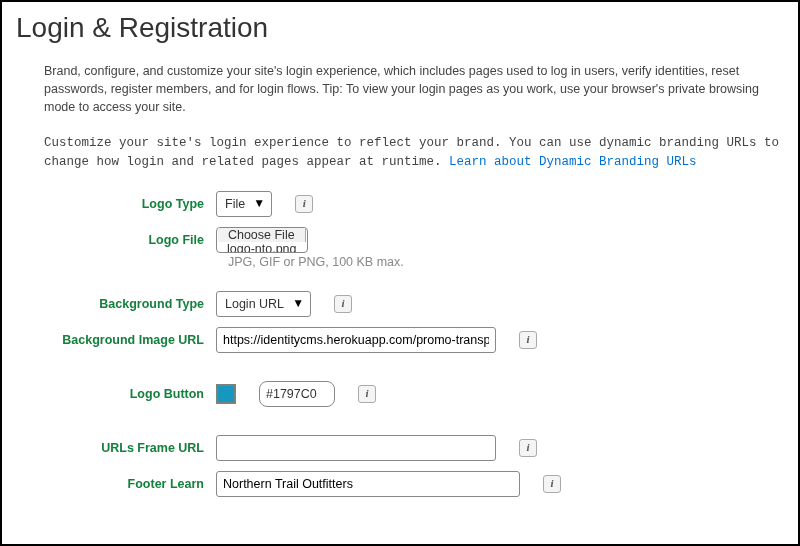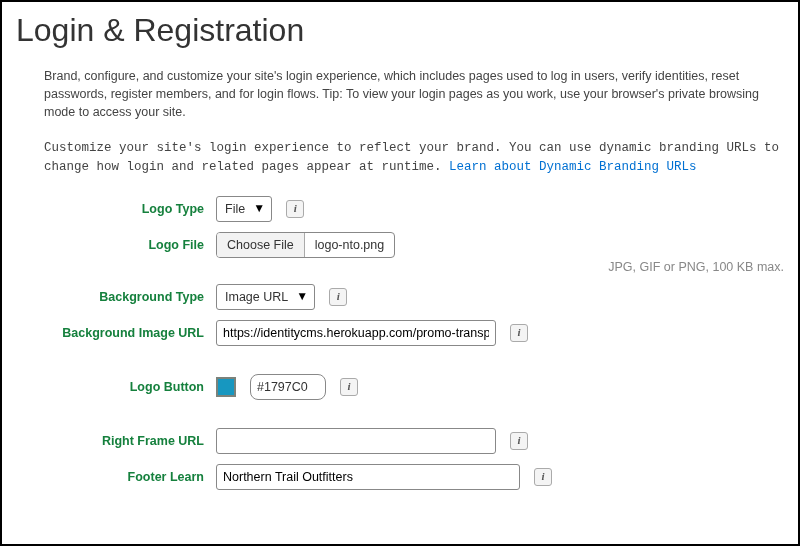--- a/index.html
+++ b/index.html
@@ -11,21 +11,21 @@
     background: #fff;
   }
   .frame {
     width: 800px;
     height: 546px;
     border: 2px solid #000;
     padding: 10px 14px 14px 14px;
     overflow: hidden;
   }
   .page-title {
-    font-size: 32px;
+    font-size: 28px;
     color: #333;
     font-weight: 400;
     margin: 0 0 18px 0;
   }
   .intro {
     font-size: 12.5px;
     color: #444;
     line-height: 1.45;
     margin: 0 0 18px 28px;
   }
@@ -55,21 +55,21 @@
     min-width: 190px;
     text-align: right;
     padding-right: 12px;
     font-size: 12.5px;
     font-weight: 700;
     color: #15803d;
   }
   .ctrl {
     display: flex;
     align-items: center;
-    gap: 14px;
+    gap: 23px;
   }
   .select-wrap {
     position: relative;
     display: inline-flex;
     align-items: center;
     border: 1px solid #888;
     border-radius: 3px;
     background: #fff;
     height: 26px;
     padding: 0 26px 0 8px;
@@ -102,39 +102,39 @@
     line-height: 1;
   }
   .file-compound {
     display: inline-flex;
     align-items: center;
     border: 1px solid #888;
     border-radius: 4px;
     overflow: hidden;
     height: 26px;
     background: #fff;
+    flex-direction: column;
   }
   .file-compound .cf-btn {
     background: #f2f2f2;
     border-right: 1px solid #aaa;
     padding: 0 10px;
     height: 100%;
     display: flex;
     align-items: center;
     font-size: 12.5px;
   }
   .file-compound .cf-name {
     padding: 0 10px;
     font-size: 12.5px;
   }
   .hint {
     font-size: 12.5px;
     color: #888;
-    margin: 2px 0 10px 202px;
-    text-align: right;
+    margin: 2px 0 22px 202px;
   }
   .text-input {
     height: 26px;
     border: 1px solid #888;
     border-radius: 3px;
     padding: 0 6px;
     font-size: 12.5px;
     background: #fff;
   }
   .color-swatch {
@@ -190,21 +190,21 @@
           <div class="cf-name">logo-nto.png</div>
         </div>
       </div>
     </div>
     <div class="hint">JPG, GIF or PNG, 100 KB max.</div>
 
     <div class="row">
       <div class="label">Background Type</div>
       <div class="ctrl">
         <div class="select-wrap">
-          <span>Image URL</span>
+          <span>Login URL</span>
           <span class="caret">▼</span>
         </div>
         <span class="info-icon">i</span>
       </div>
     </div>
 
     <div class="row gap-lg">
       <div class="label">Background Image URL</div>
       <div class="ctrl">
         <input class="text-input" style="width: 280px;" value="https://identitycms.herokuapp.com/promo-transp">
@@ -215,21 +215,21 @@
     <div class="row gap-lg">
       <div class="label">Logo Button</div>
       <div class="ctrl">
         <div class="color-swatch"></div>
         <div class="color-val">#1797C0</div>
         <span class="info-icon">i</span>
       </div>
     </div>
 
     <div class="row">
-      <div class="label">Right Frame URL</div>
+      <div class="label">URLs Frame URL</div>
       <div class="ctrl">
         <input class="text-input" style="width: 280px;" value="">
         <span class="info-icon">i</span>
       </div>
     </div>
 
     <div class="row">
       <div class="label">Footer Learn</div>
       <div class="ctrl">
         <input class="text-input" style="width: 304px;" value="Northern Trail Outfitters">

